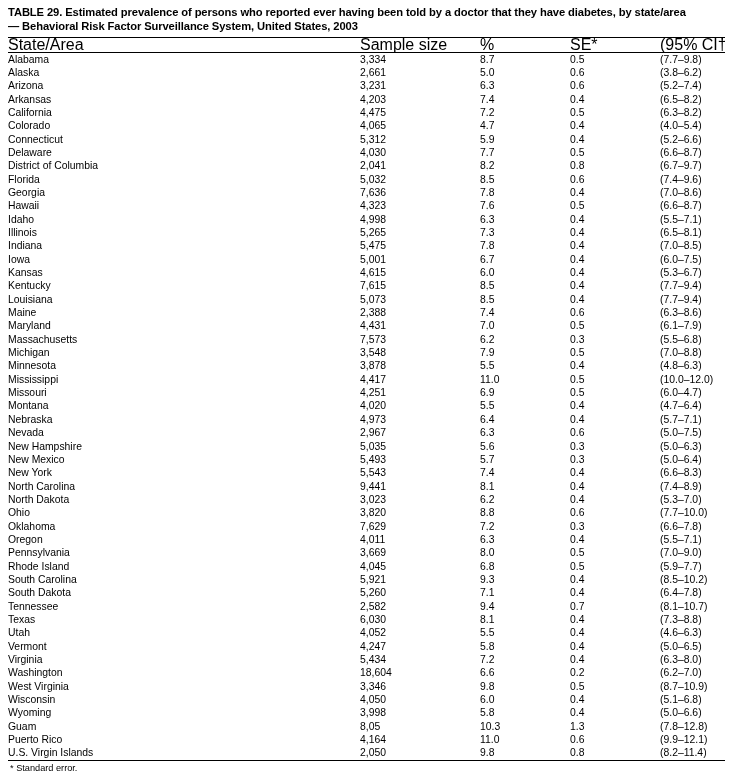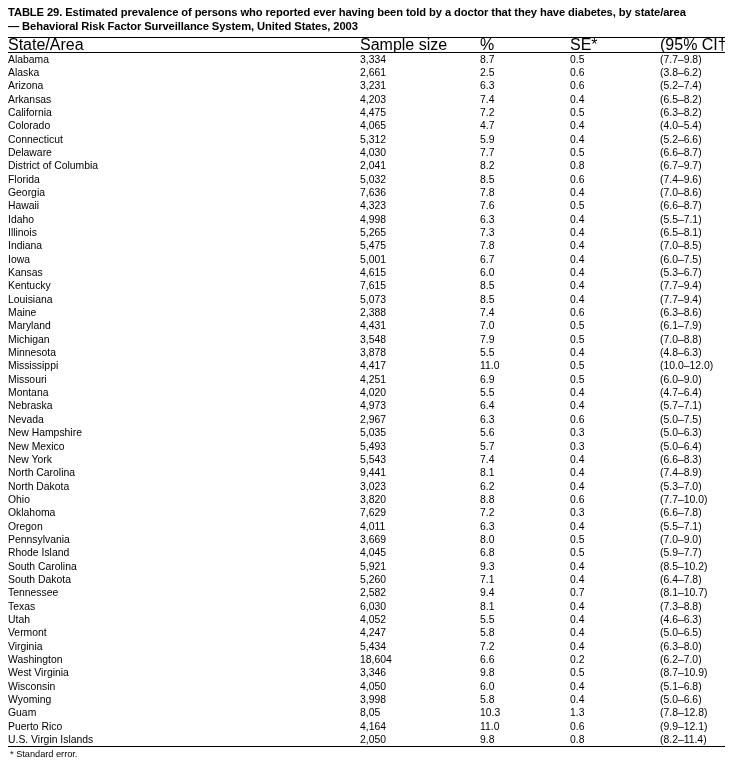--- a/index.html
+++ b/index.html
@@ -107,21 +107,21 @@
         <tr>
           <td class="area">Alabama</td>
           <td>3,334</td>
           <td>8.7</td>
           <td>0.5</td>
           <td>(7.7–9.8)</td>
         </tr>
         <tr>
           <td class="area">Alaska</td>
           <td>2,661</td>
-          <td>2.5</td>
+          <td>5.0</td>
           <td>0.6</td>
           <td>(3.8–6.2)</td>
         </tr>
         <tr>
           <td class="area">Arizona</td>
           <td>3,231</td>
           <td>6.3</td>
           <td>0.6</td>
           <td>(5.2–7.4)</td>
         </tr>
@@ -245,20 +245,27 @@
           <td>(6.3–8.6)</td>
         </tr>
         <tr>
           <td class="area">Maryland</td>
           <td>4,431</td>
           <td>7.0</td>
           <td>0.5</td>
           <td>(6.1–7.9)</td>
         </tr>
         <tr>
+          <td class="area">Massachusetts</td>
+          <td>7,573</td>
+          <td>6.2</td>
+          <td>0.3</td>
+          <td>(5.5–6.8)</td>
+        </tr>
+        <tr>
           <td class="area">Michigan</td>
           <td>3,548</td>
           <td>7.9</td>
           <td>0.5</td>
           <td>(7.0–8.8)</td>
         </tr>
         <tr>
           <td class="area">Minnesota</td>
           <td>3,878</td>
           <td>5.5</td>
@@ -270,21 +277,21 @@
           <td>4,417</td>
           <td>11.0</td>
           <td>0.5</td>
           <td>(10.0–12.0)</td>
         </tr>
         <tr>
           <td class="area">Missouri</td>
           <td>4,251</td>
           <td>6.9</td>
           <td>0.5</td>
-          <td>(6.0–9.0)</td>
+          <td>(6.0–4.7)</td>
         </tr>
         <tr>
           <td class="area">Montana</td>
           <td>4,020</td>
           <td>5.5</td>
           <td>0.4</td>
           <td>(4.7–6.4)</td>
         </tr>
         <tr>
           <td class="area">Nebraska</td>

